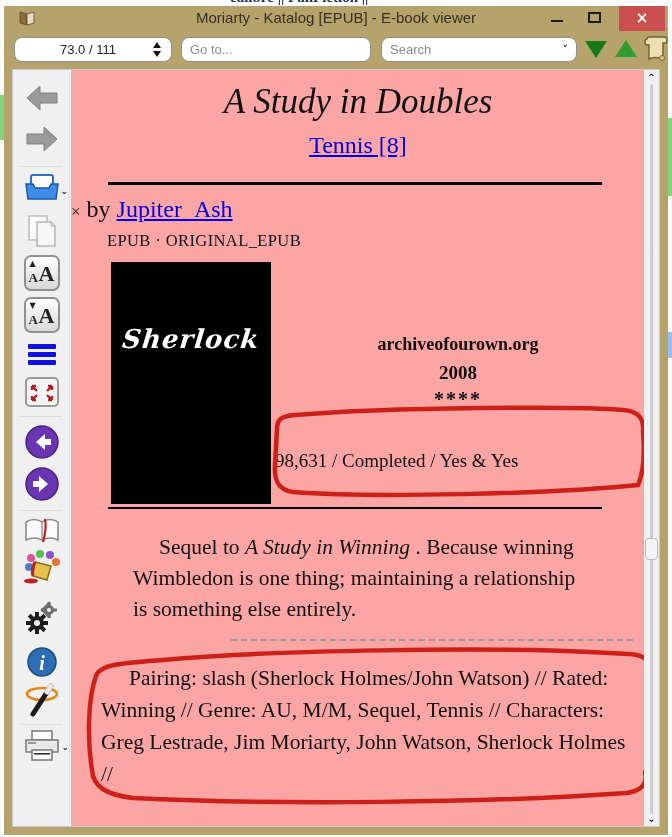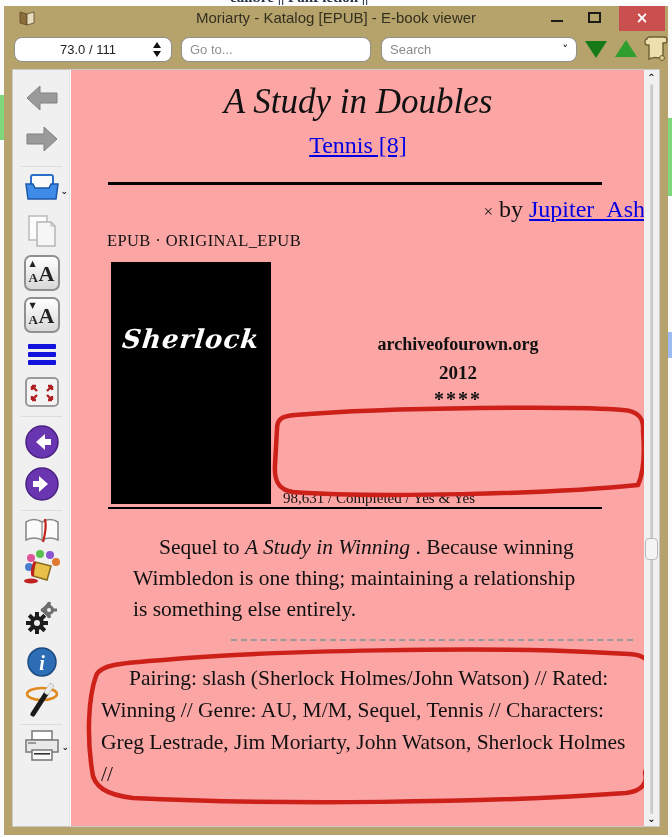--- a/index.html
+++ b/index.html
@@ -62,30 +62,30 @@
 
   
   .frame-btn{display:inline-block;width:36px;height:36px;border-radius:7px;border:2px solid #909090;background:linear-gradient(#ffffff,#d8d8d8);position:relative;}
 
   
   #content{position:absolute;left:58px;top:0;width:574px;height:100%;background:#fca5a5;overflow:hidden;font-family:"Liberation Serif",serif;color:#111;}
   .c-title{position:absolute;top:12px;left:0;width:100%;text-align:center;font-size:35px;font-style:italic;}
   .c-series{position:absolute;top:62px;left:0;width:100%;text-align:center;font-size:24px;}
   a.lnk{color:var(--link-blue);text-decoration:underline;cursor:pointer;}
   .c-hr1{position:absolute;top:112px;left:37px;width:494px;height:3px;background:#000;}
-  .c-byline{position:absolute;top:126px;left:0;width:100%;text-align:right;font-size:24px;}
+  .c-byline{position:absolute;top:126px;left:0;width:100%;text-align:left;font-size:24px;}
   .c-byline .x{font-size:17px;}
   .c-format{position:absolute;top:161px;left:36px;font-size:16.5px;letter-spacing:.4px;}
   .c-cover{position:absolute;left:40px;top:192px;width:160px;height:242px;background:#000;}
   .c-cover .cv-text{position:absolute;top:62px;left:0;width:100%;text-align:center;color:#fff;font:italic bold 26px "DejaVu Serif",serif;letter-spacing:1px;transform:skewX(-6deg);}
   .c-src{position:absolute;top:264px;left:200px;width:374px;text-align:center;font-weight:bold;font-size:18px;}
   .c-year{position:absolute;top:292px;left:200px;width:374px;text-align:center;font-weight:bold;font-size:19px;}
   .c-stars{position:absolute;top:318px;left:200px;width:374px;text-align:center;font-weight:bold;font-size:20px;letter-spacing:2px;}
   .c-stats1{position:absolute;top:349px;left:212px;font-size:21.5px;}
-  .c-stats2{position:absolute;top:380px;left:212px;font-size:15px;margin-top:40px;}
+  .c-stats2{position:absolute;top:380px;left:204px;font-size:19px;}
   .c-hr2{position:absolute;top:437px;left:37px;width:494px;height:2px;background:#000;}
   .c-summary{position:absolute;top:462px;left:62px;width:456px;font-size:21.5px;line-height:31px;text-indent:26px;}
   .c-dashed{position:absolute;top:569px;left:160px;width:402px;border-top:2px dashed #999;}
   .c-tags{position:absolute;top:592px;left:30px;width:534px;font-size:21.5px;line-height:32px;text-indent:28px;}
   #annotations{position:absolute;left:0;top:0;width:594px;height:758px;pointer-events:none;overflow:visible;}
 
   
   #scrollbar{position:absolute;right:0;top:0;width:15px;height:100%;background:var(--sidebar-gray);}
   .sc-arrow{position:absolute;left:0;width:15px;text-align:center;font:bold 10px "DejaVu Sans",sans-serif;color:#111;cursor:pointer;}
   #sc-groove{position:absolute;left:6px;top:14px;width:3px;height:730px;background:linear-gradient(90deg,#d8d8d8,#c2c2c2);border-radius:2px;}
@@ -285,21 +285,21 @@
     <div id="content">
       <div class="c-title">A Study in Doubles</div>
       <div class="c-series"><a class="lnk">Tennis [8]</a></div>
       <div class="c-hr1"></div>
       <div class="c-byline"><span class="x">×</span><span> by </span><a class="lnk">Jupiter_Ash</a></div>
       <div class="c-format">EPUB · ORIGINAL_EPUB</div>
       <div class="c-cover">
         <div class="cv-text">Sherlock</div>
       </div>
       <div class="c-src">archiveofourown.org</div>
-      <div class="c-year">2012</div>
+      <div class="c-year">2008</div>
       <div class="c-stars">****</div>
       <div class="c-stats2">98,631 / Completed / Yes &amp; Yes</div>
       <div class="c-hr2"></div>
       <div class="c-summary"><span>Sequel to </span><i>A Study in Winning</i><span> . Because winning Wimbledon is one thing; maintaining a relationship is something else entirely.</span></div>
       <div class="c-dashed"></div>
       <div class="c-tags">Pairing: slash (Sherlock Holmes/John Watson) // Rated: Winning // Genre: AU, M/M, Sequel, Tennis // Characters: Greg Lestrade, Jim Moriarty, John Watson, Sherlock Holmes //</div>
 
       <svg id="annotations" viewBox="0 0 594 758">
         <path d="M 224,345 C 320,337 512,336 552,340 C 568,341 573,349 572,361 C 574,385 572,404 567,415 C 480,424 300,428 222,422 C 207,420 203,410 204,395 L 206,359 C 206,349 211,346 224,345 Z" fill="none" stroke="var(--annotation-red)" stroke-width="4.5" stroke-linejoin="round"></path>
         <path d="M 92,590 C 200,580 420,577 518,582 L 558,584 C 575,585 580,592 579,603 C 582,645 580,684 574,703 C 577,713 571,721 555,723 C 420,733 200,735 62,728 C 36,725 22,717 21,700 C 16,668 17,628 25,606 C 29,594 52,593 92,590 Z" fill="none" stroke="var(--annotation-red)" stroke-width="4.5" stroke-linejoin="round"></path>

